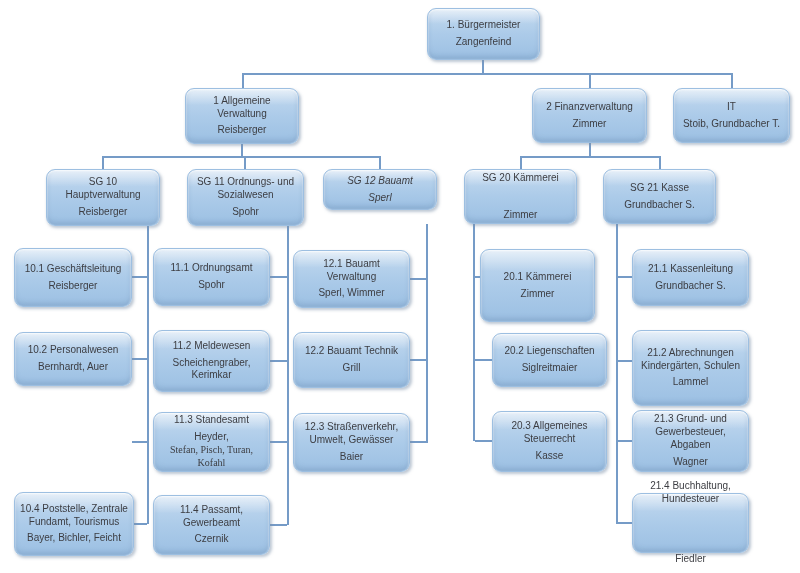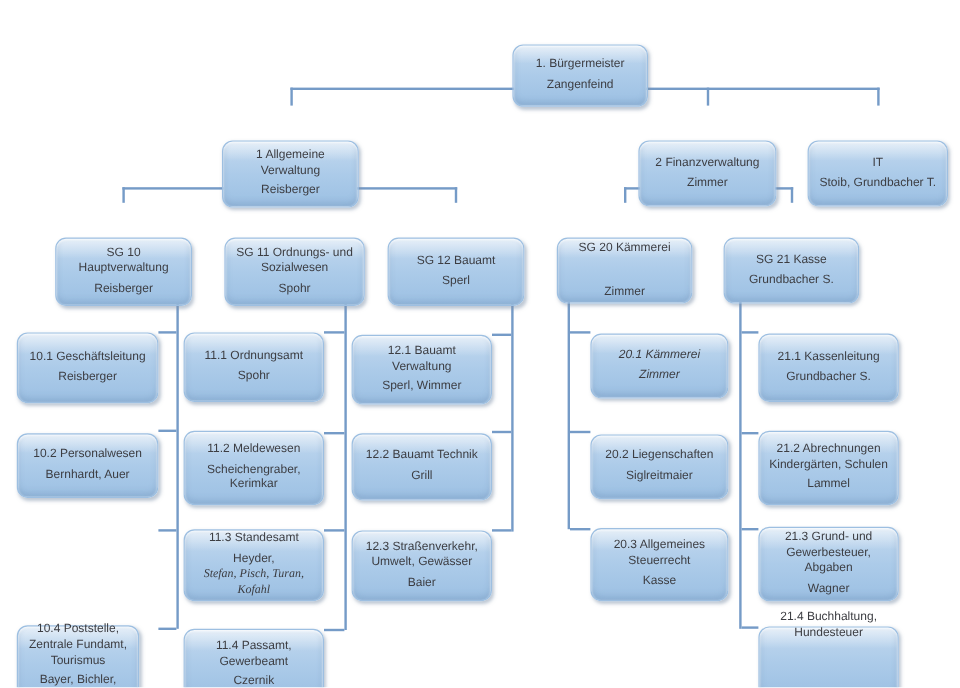--- a/index.html
+++ b/index.html
@@ -12,25 +12,25 @@
     position:absolute;display:flex;flex-direction:column;align-items:center;justify-content:center;
     box-sizing:border-box;padding:3px 5px;border-radius:9px;
     border:1px solid #9dbfe1;
     background:
       linear-gradient(180deg, rgba(255,255,255,.60) 0%, rgba(255,255,255,0) 30%),
       linear-gradient(180deg,#c3d9ef 0%,#accbe9 50%,#9cc0e3 100%);
     box-shadow:
       inset 0 1px 2px rgba(255,255,255,.85),
       inset 0 -3px 5px rgba(95,130,170,.30),
       1.5px 2px 3px rgba(125,145,170,.50);
-    color:#3c3d42;text-align:center;font-size:10px;line-height:1.28;margin-top:29px;
+    color:#3c3d42;text-align:center;font-size:10px;line-height:1.28;
   }
   .box .t{white-space:pre-line;}
   .box .n{margin-top:4px;white-space:pre-line;}
-  .box .ns{font-family:"Liberation Serif", serif;font-style:italic;}
+  .box .ns{font-family:"Liberation Serif", serif;}
 </style>
 </head>
 <body>
 
 <div id="canvas">
     <div class="seg" style="left: 482px; top: 60px; width: 2px; height: 14px;"></div>
     <div class="seg" style="left: 242px; top: 73px; width: 491px; height: 2px;"></div>
     <div class="seg" style="left: 242px; top: 73px; width: 2px; height: 15px;"></div>
     <div class="seg" style="left: 589px; top: 73px; width: 2px; height: 15px;"></div>
     <div class="seg" style="left: 731px; top: 73px; width: 2px; height: 15px;"></div>
@@ -83,41 +83,41 @@
       <div class="n">Stoib, Grundbacher T.</div>
     </div>
     <div class="box" style="left: 46px; top: 169px; width: 114px; height: 57px;">
       <div class="t">SG 10 Hauptverwaltung</div>
       <div class="n">Reisberger</div>
     </div>
     <div class="box" style="left: 187px; top: 169px; width: 117px; height: 57px;">
       <div class="t">SG 11 Ordnungs- und Sozialwesen</div>
       <div class="n">Spohr</div>
     </div>
-    <div class="box" style="left: 323px; top: 169px; width: 114px; height: 57px;">
+    <div class="box" style="left: 323px; top: 169px; width: 114px; height: 41px; font-style: italic;">
       <div class="t">SG 12 Bauamt</div>
       <div class="n">Sperl</div>
     </div>
     <div class="box" style="left: 464px; top: 169px; width: 113px; height: 55px; gap: 20px;">
       <div class="t">SG 20 Kämmerei</div>
       <div class="n">Zimmer</div>
     </div>
     <div class="box" style="left: 603px; top: 169px; width: 113px; height: 55px;">
       <div class="t">SG 21 Kasse</div>
       <div class="n">Grundbacher S.</div>
     </div>
     <div class="box" style="left: 14px; top: 248px; width: 118px; height: 59px;">
       <div class="t">10.1 Geschäftsleitung</div>
       <div class="n">Reisberger</div>
     </div>
     <div class="box" style="left: 14px; top: 332px; width: 118px; height: 54px;">
       <div class="t">10.2 Personalwesen</div>
       <div class="n">Bernhardt, Auer</div>
     </div>
-    <div class="box" style="left: 14px; top: 492px; width: 102px; height: 64px;">
+    <div class="box" style="left: 14px; top: 492px; width: 120px; height: 64px;">
       <div class="t">10.4 Poststelle, Zentrale Fundamt, Tourismus</div>
       <div class="n">Bayer, Bichler, Feicht</div>
     </div>
     <div class="box" style="left: 153px; top: 248px; width: 117px; height: 58px;">
       <div class="t">11.1 Ordnungsamt</div>
       <div class="n">Spohr</div>
     </div>
     <div class="box" style="left: 153px; top: 330px; width: 117px; height: 62px;">
       <div class="t">11.2 Meldewesen</div>
       <div class="n">Scheichengraber, Kerimkar</div>
@@ -136,37 +136,37 @@
       <div class="n">Sperl, Wimmer</div>
     </div>
     <div class="box" style="left: 293px; top: 332px; width: 117px; height: 56px;">
       <div class="t">12.2 Bauamt Technik</div>
       <div class="n">Grill</div>
     </div>
     <div class="box" style="left: 293px; top: 413px; width: 117px; height: 59px;">
       <div class="t">12.3 Straßenverkehr, Umwelt, Gewässer</div>
       <div class="n">Baier</div>
     </div>
-    <div class="box" style="left: 492px; top: 249px; width: 115px; height: 54px; font-style: italic;">
+    <div class="box" style="left: 480px; top: 249px; width: 115px; height: 73px;">
       <div class="t">20.1 Kämmerei</div>
       <div class="n">Zimmer</div>
     </div>
     <div class="box" style="left: 492px; top: 333px; width: 115px; height: 54px;">
       <div class="t">20.2 Liegenschaften</div>
       <div class="n">Siglreitmaier</div>
     </div>
     <div class="box" style="left: 492px; top: 411px; width: 115px; height: 61px;">
       <div class="t">20.3 Allgemeines Steuerrecht</div>
       <div class="n">Kasse</div>
     </div>
     <div class="box" style="left: 632px; top: 249px; width: 117px; height: 57px;">
       <div class="t">21.1 Kassenleitung</div>
       <div class="n">Grundbacher S.</div>
     </div>
-    <div class="box" style="left: 632px; top: 330px; width: 117px; height: 62px;">
+    <div class="box" style="left: 632px; top: 330px; width: 117px; height: 76px;">
       <div class="t">21.2 Abrechnungen Kindergärten, Schulen</div>
       <div class="n">Lammel</div>
     </div>
     <div class="box" style="left: 632px; top: 410px; width: 117px; height: 62px;">
       <div class="t">21.3 Grund- und Gewerbesteuer, Abgaben</div>
       <div class="n">Wagner</div>
     </div>
     <div class="box" style="left: 632px; top: 493px; width: 117px; height: 60px; gap: 44px;">
       <div class="t">21.4 Buchhaltung, Hundesteuer</div>
       <div class="n">Fiedler</div>

